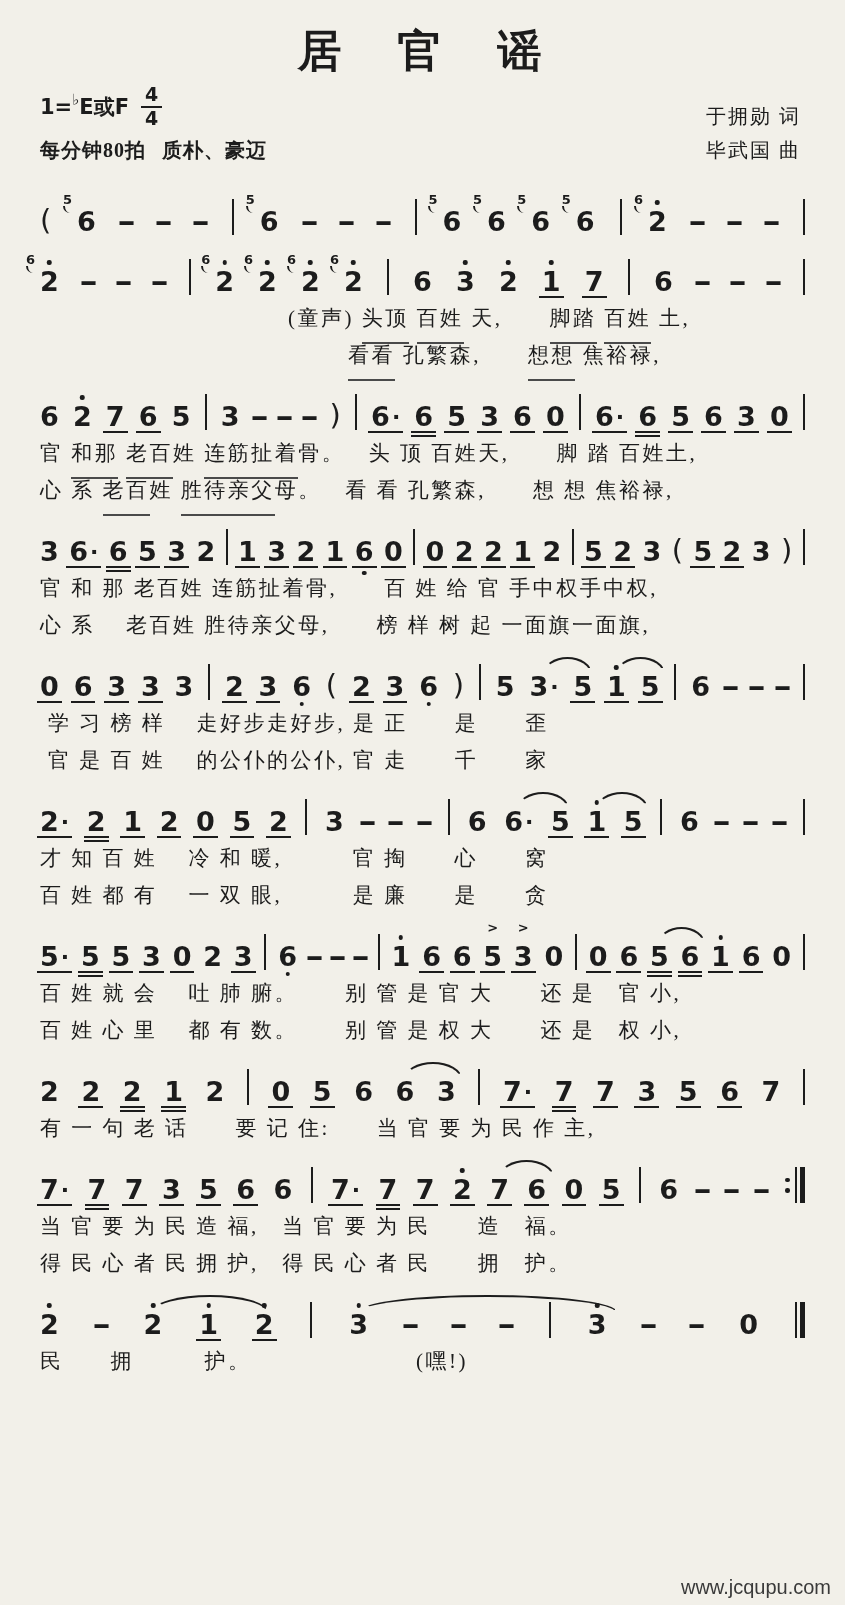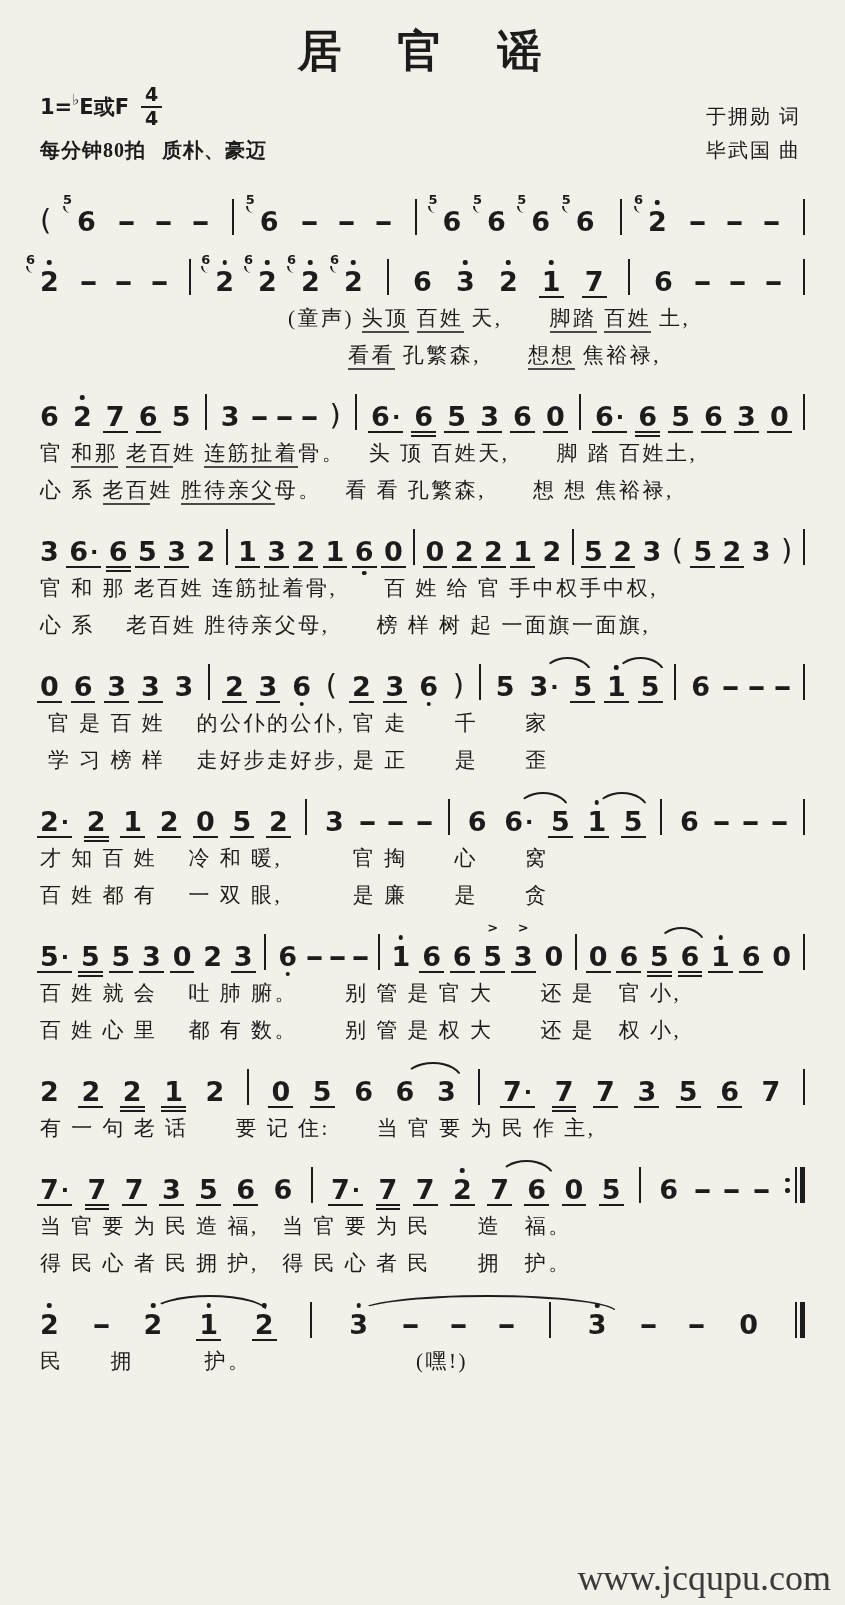--- a/index.html
+++ b/index.html
@@ -58,25 +58,25 @@
   .bar{display:inline-flex;align-items:flex-end;gap:3px;}
   .bl{display:inline-block;width:2px;height:36px;background:#1c1c1c;}
   .bl.thick{width:5px;}
   .rdots{display:inline-flex;flex-direction:column;justify-content:center;height:36px;margin-right:2px;}
   .rd{width:4.5px;height:4.5px;border-radius:50%;background:#1c1c1c;margin:3px 0;}
   
   .lyr{
     font-size:21px;letter-spacing:2.5px;line-height:30px;margin:5px 0 7px 0;
     white-space:pre;
   }
-  .lyr .u{border-bottom:2px solid #4a4a4a;padding-bottom:1px;}
+  .lyr .u{border-bottom:2px solid #4a4a4a;padding-bottom:12px;}
   
   .watermark{
-    position:absolute;right:14px;bottom:6px;font-size:36px;color:#3a3a3a;
-    font-family:Liberation Serif, serif;letter-spacing:0;
+    position:absolute;right:14px;bottom:6px;font-size:20px;color:#3a3a3a;
+    font-family:Liberation Sans, sans-serif;letter-spacing:0;
   }
 </style>
 </head>
 <body>
 
 <div class="sheet">
   <div class="title">居　官　谣</div>
 
   <div class="meta">
     <div class="keyline">
@@ -553,22 +553,22 @@
           <span class="tok dash">
             <span class="digit">-</span>
           </span>
           <span class="tok dash">
             <span class="digit">-</span>
           </span>
           <span class="tok bar">
             <i class="bl"></i>
           </span>
         </div>
+        <div class="lyr" style="padding-left: 8px;"><span>学 习 榜 样　 走好步走好步, 是 正　　是　　歪</span></div>
         <div class="lyr" style="padding-left: 8px;"><span>官 是 百 姓　 的公仆的公仆, 官 走　　千　　家</span></div>
-        <div class="lyr" style="padding-left: 8px;"><span>学 习 榜 样　 走好步走好步, 是 正　　是　　歪</span></div>
       </div>
       <div class="system">
         <div class="notes">
           <span class="tok">
             <span class="digit">2</span>
             <span class="aug">·</span>
             <i class="ul" style="bottom: -3px;"></i>
           </span>
           <span class="tok">
             <span class="digit">2</span>

